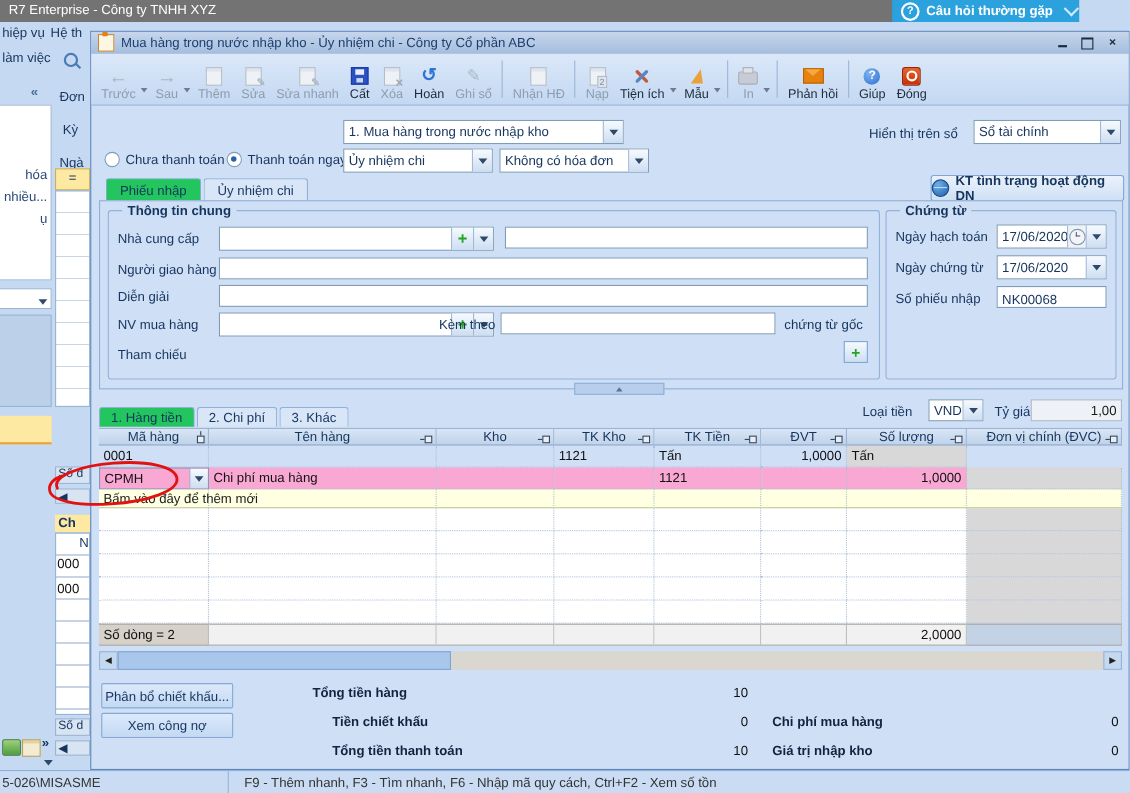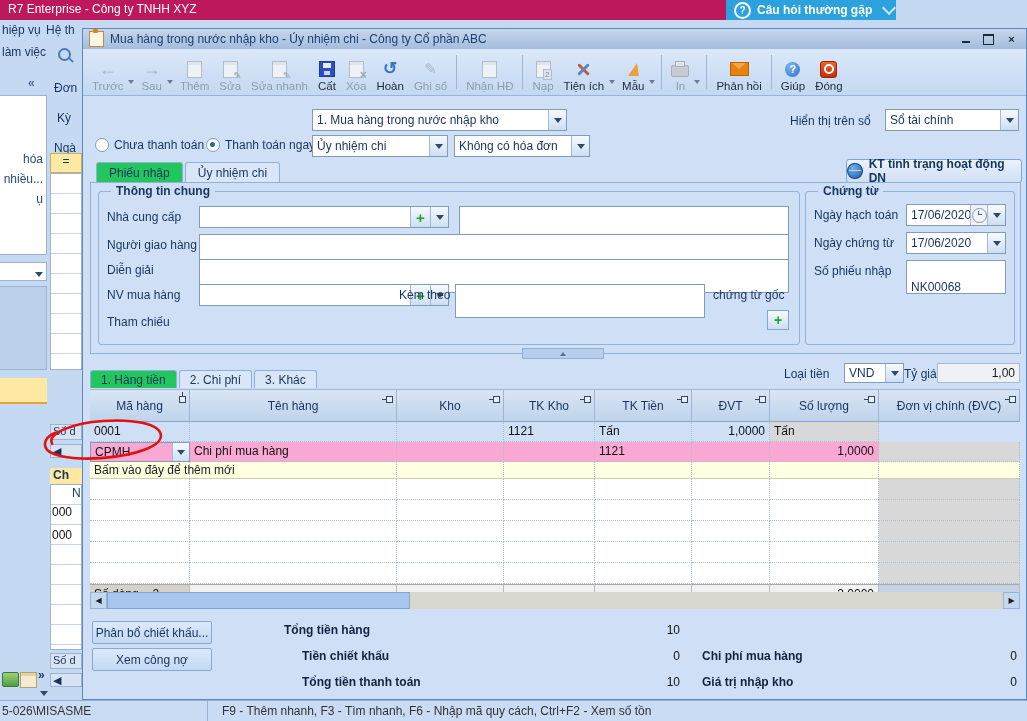--- a/index.html
+++ b/index.html
@@ -1,20 +1,20 @@
 <!DOCTYPE html>
 <html><head>
 <meta charset="utf-8">
 <style>
   html,body{margin:0;padding:0}
   body{width:1027px;height:721px;position:relative;overflow:hidden;
        font-family:"Liberation Sans",sans-serif;font-size:12px;color:#16355e;background:#c6d9f2}
   .abs{position:absolute}
   
-  #topbar{left:0;top:0;width:896px;height:20px;background:#be185d;color:#fff}
+  #topbar{left:0;top:0;width:981px;height:20px;background:#737373;color:#fff}
   #topbar .t{left:8px;top:2px;position:absolute;font-size:12px;color:#fff}
   #faq{position:absolute;right:0;top:0;height:20px;width:170px;background:#2ba1de;display:flex;align-items:center;gap:6px;padding-left:8px;box-sizing:border-box;color:#fff;font-weight:bold}
   .i-qcirc{width:13px;height:13px;border-radius:50%;border:2px solid #fff;display:flex;align-items:center;justify-content:center;font-size:10px;font-weight:bold;color:#fff}
   .chev{width:8px;height:8px;border-right:2px solid #cfeafd;border-bottom:2px solid #cfeafd;transform:rotate(45deg);margin-left:6px;margin-top:-4px}
   
   #bgapp{left:0;top:20px;width:82px;height:680px;background:#c6d9f2;overflow:hidden}
   #bgapp .menu{position:absolute;top:3px;color:#16355e}
   .i-search{width:9px;height:9px;border:2px solid #4a7ab5;border-radius:50%;position:relative;display:inline-block}
   .i-search::after{content:'';position:absolute;width:6px;height:2px;background:#4a7ab5;transform:rotate(45deg);right:-5px;bottom:-2px}
   .bg-panel{position:absolute;background:#fff;border:1px solid #9ab4d4;box-sizing:border-box}
@@ -58,21 +58,21 @@
   .i-print{width:16px;height:10px;background:#c7ccd4;border:1px solid #a7aeb9;border-radius:2px;position:relative;margin-top:4px}
   .i-print::before{content:'';position:absolute;top:-5px;left:3px;width:8px;height:4px;background:#dfe3e9;border:1px solid #a7aeb9}
   .i-mail{width:17px;height:12px;background:#e8820f;border:1px solid #b56508;position:relative;overflow:hidden}
   .i-mail::before{content:'';position:absolute;left:0;top:-1px;border-left:8px solid transparent;border-right:8px solid transparent;border-top:7px solid #f5a93f}
   .i-help{width:15px;height:15px;border-radius:50%;background:radial-gradient(circle at 35% 30%,#7db4ef,#2e6fd0);color:#fff;font-weight:bold;font-size:11px;display:flex;align-items:center;justify-content:center}
   .i-power{width:15px;height:15px;border-radius:3px;background:linear-gradient(#f0622a,#c62f06);border:1px solid #962704;display:flex;align-items:center;justify-content:center}
   .i-power::before{content:'';width:6px;height:6px;border:2px solid #fff;border-radius:50%}
   
   #main{position:absolute;left:1px;top:67px;width:941px;height:603px}
   #pgtitle{left:8px;top:5px;font-size:20px;font-weight:bold;color:#0b1b33}
-  .inp{position:absolute;background:#fff;border:1px solid #7f9db9;height:20px;box-sizing:border-box;line-height:20px;padding:16px 4px;overflow:hidden;white-space:nowrap}
+  .inp{position:absolute;background:#fff;border:1px solid #7f9db9;height:20px;box-sizing:border-box;line-height:20px;padding:1px 4px;overflow:hidden;white-space:nowrap}
   .combo{position:absolute;height:22px;box-sizing:border-box;background:#fff;border:1px solid #7f9db9;display:flex;align-items:stretch}
   .combo .val{flex:1;line-height:20px;padding:0 4px;white-space:nowrap;overflow:hidden}
   .cbtn{width:17px;display:flex;align-items:center;justify-content:center;background:linear-gradient(#f6fafe,#cddef2);border-left:1px solid #a3bad6}
   .tri{width:0;height:0;border:4px solid transparent;border-top:5px solid #2f4a68;margin-top:5px}
   .cplus{width:19px;display:flex;align-items:center;justify-content:center;background:linear-gradient(#f6fafe,#cddef2);border-left:1px solid #a3bad6;color:#23a523;font-weight:bold;font-size:15px}
   .i-clock{width:13px;height:13px;border-radius:50%;border:1px solid #8a97a8;background:#f2f4f7;position:relative}
   .i-clock::before{content:'';position:absolute;left:5px;top:2px;width:1px;height:4px;background:#55617a}
   .i-clock::after{content:'';position:absolute;left:5px;top:5px;width:4px;height:1px;background:#55617a}
   .lbl-nv{position:absolute;color:#16355e;white-space:nowrap}
   .radio{position:absolute;display:flex;align-items:center;gap:5px;color:#16355e}
@@ -87,21 +87,21 @@
   #formpanel{position:absolute;left:6px;top:86px;width:929px;height:170px;border:1px solid #8fb0d8;background:#cfdff5}
   .group{position:absolute;border:1px solid #94b3da;border-radius:3px}
   .legend{position:absolute;top:-8px;left:12px;background:#cfdff5;padding:0 5px;font-weight:bold;color:#16355e;white-space:nowrap}
   .gplus{position:absolute;width:20px;height:18px;background:linear-gradient(#f6fafe,#cddef2);border:1px solid #7fa7d6;display:flex;align-items:center;justify-content:center;color:#23a523;font-weight:bold;font-size:14px}
   .splitbtn{position:absolute;left:438px;top:252px;width:80px;height:9px;background:#b7cfec;border:1px solid #8fb0d8;display:flex;align-items:center;justify-content:center}
   .splitbtn::after{content:'';width:0;height:0;border:3px solid transparent;border-bottom:4px solid #5a748f;margin-top:-3px}
   .ratebox{position:absolute;background:#eef1f5;border:1px solid #aab8cc;height:20px;box-sizing:border-box;line-height:18px;text-align:right;padding:0 4px;color:#1a1a1a}
   
   #grid{position:absolute;left:6px;top:293px;width:930px}
   .grow{display:grid;grid-template-columns:100px 207px 107px 91px 97px 78px 109px 141px;box-sizing:border-box}
-  .hcell{background:linear-gradient(#d9e5f5,#bfd3ea);border-right:1px solid #9db4d2;border-bottom:1px solid #8aa5c6;border-top:1px solid #9db4d2;color:#16355e;display:flex;align-items:center;justify-content:center;height:33px;box-sizing:border-box;position:relative;white-space:nowrap;overflow:hidden}
+  .hcell{background:linear-gradient(#d9e5f5,#bfd3ea);border-right:1px solid #9db4d2;border-bottom:1px solid #8aa5c6;border-top:1px solid #9db4d2;color:#16355e;display:flex;align-items:center;justify-content:center;height:16px;box-sizing:border-box;position:relative;white-space:nowrap;overflow:hidden}
   .pin{position:absolute;right:3px;top:6px;width:7px;height:7px;border:1px solid #33475e;background:#e8eef7;box-sizing:border-box}
   .pin.h::before{content:'';position:absolute;left:-5px;top:2px;width:4px;height:1px;background:#33475e}
   .pin.v::before{content:'';position:absolute;left:2px;top:-5px;width:1px;height:4px;background:#33475e}
   .cell{border-right:1px dotted #aebfd2;border-bottom:1px dotted #aebfd2;height:20px;box-sizing:border-box;line-height:19px;padding:0 4px;white-space:nowrap;overflow:hidden;color:#111}
   .num{text-align:right}
   .gray{background:#d8d8d8}
   .rsel .cell{background:#f9a8d4}
   .rsel .cell.gray{background:#d8d8d8}
   .cpmh{background:#fdf3cf;border:1px solid #7f9db9;display:flex;align-items:stretch;padding:0}
   .cpmh .val{flex:1;padding:0 4px;line-height:18px}
@@ -405,21 +405,21 @@
             </span>
         </div>
         <span class="lbl-nv" style="left:8px;top:72px">Số phiếu nhập</span>
         <div class="inp" style="left:100px;top:68px;width:100px">NK00068</div>
       </div>
     </div>
 
     <div class="splitbtn"></div>
 
     <span class="lbl-nv" style="left:700px;top:271px">Loại tiền</span>
-    <div class="combo" style="left:760px;top:267px;width:60px;height:20px">
+    <div class="combo" style="left:760px;top:267px;width:50px;height:20px">
       <span class="val" style="line-height:18px">VND</span>
         <span class="cbtn">
           <span class="tri" style="margin-top:4px"></span>
         </span>
     </div>
     <span class="lbl-nv" style="left:820px;top:271px">Tỷ giá</span>
     <div class="ratebox" style="left:853px;top:267px;width:83px">1,00</div>
 
     <div class="mtabs" style="left:6px;top:274px">
       <span class="mtab active" style="padding:2px 10px 1px">1. Hàng tiền</span>

